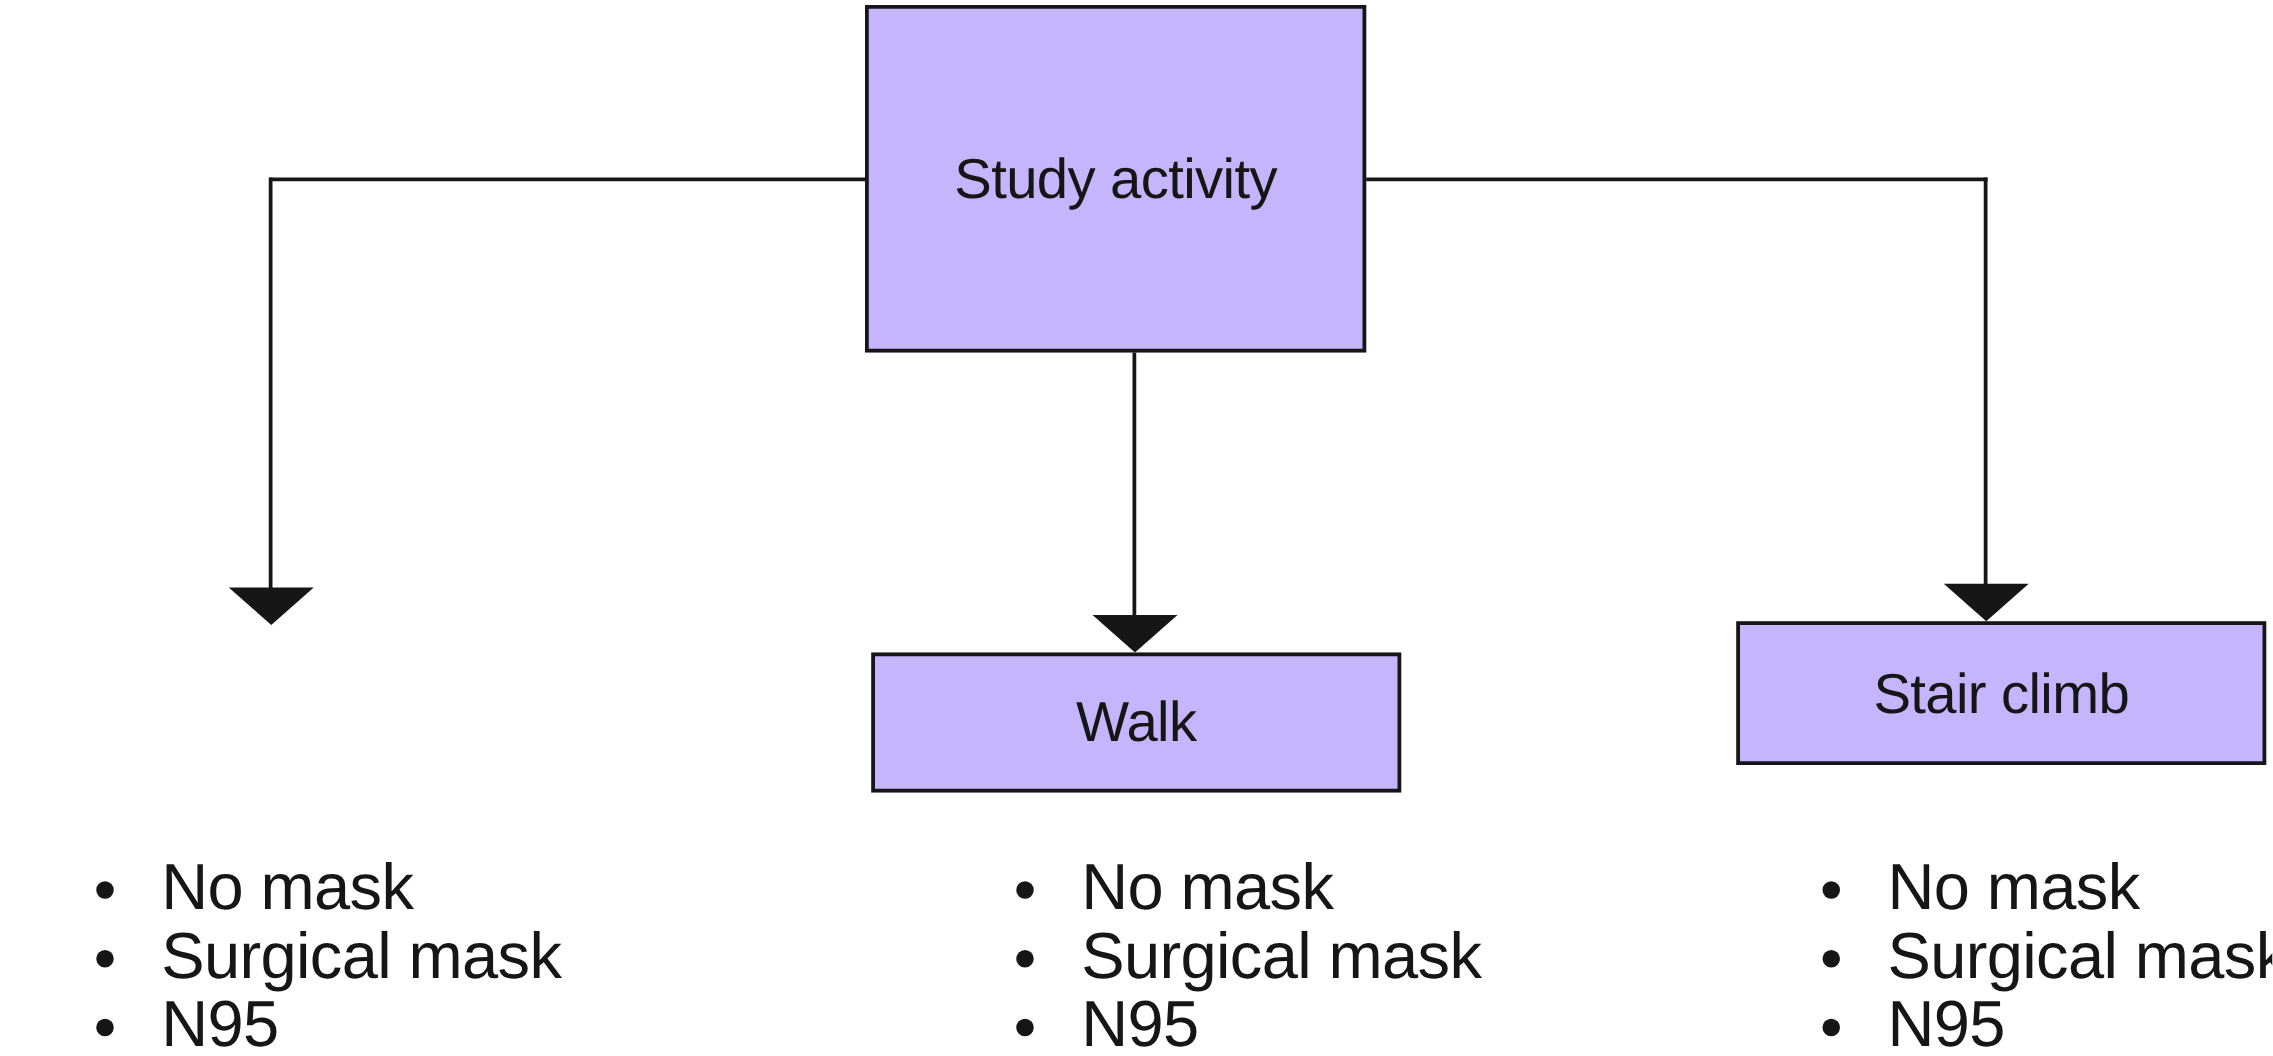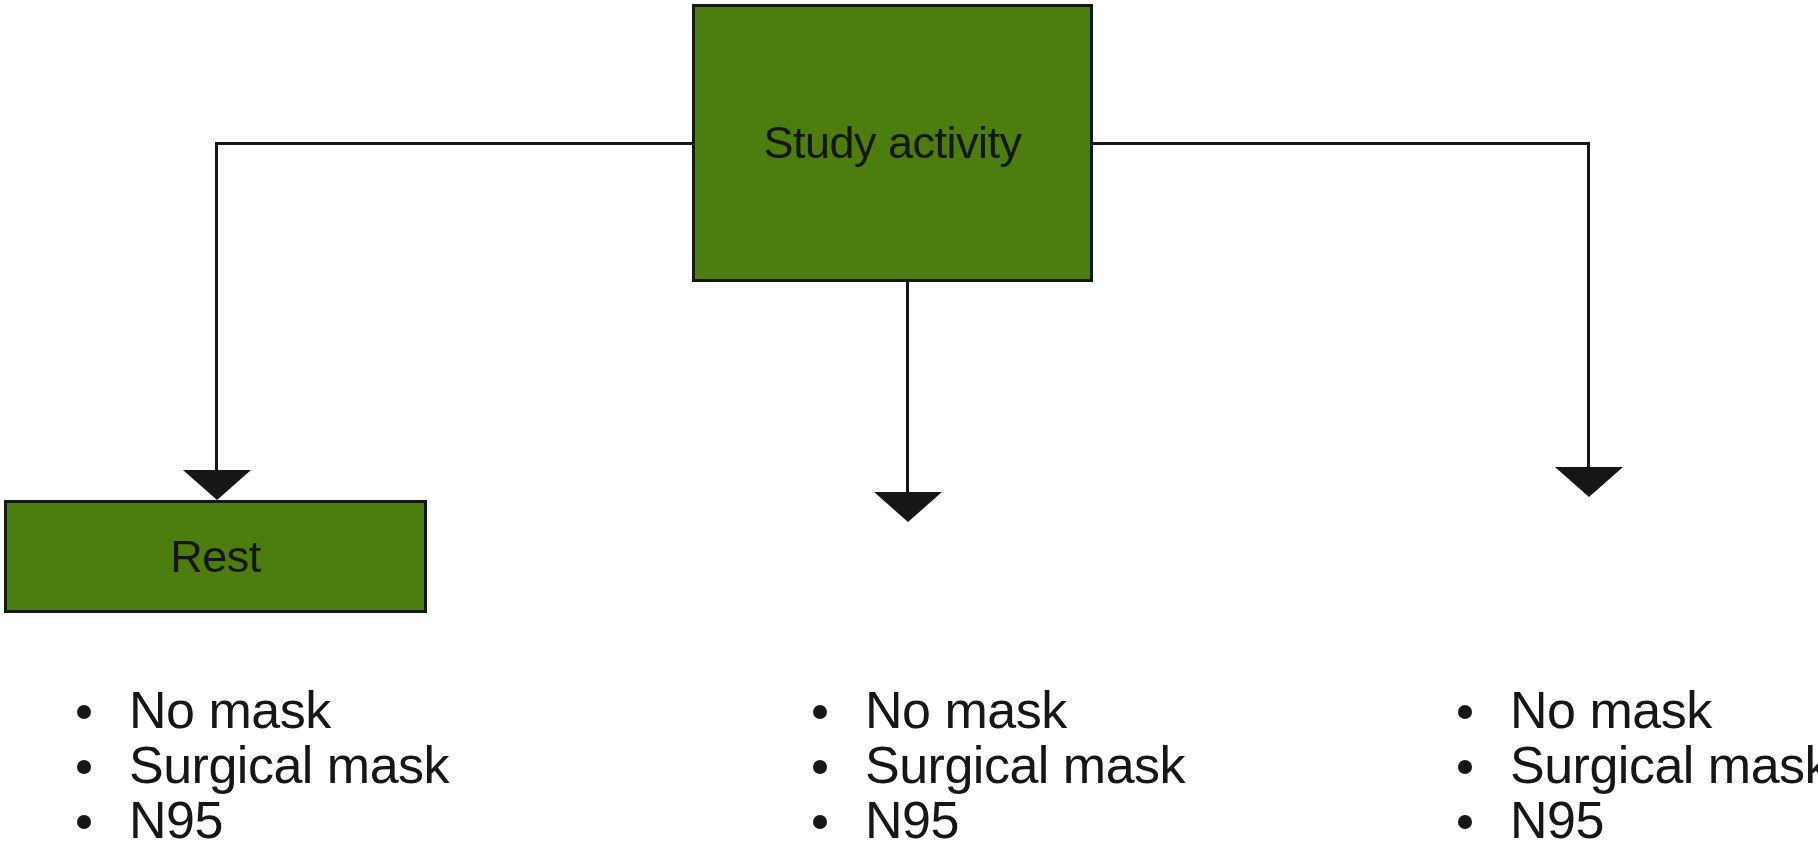--- a/index.html
+++ b/index.html
@@ -13,21 +13,21 @@
     height: 845px;
     background: #ffffff;
     font-family: "Liberation Sans", sans-serif;
     color: #161616;
     overflow: hidden;
   }
   .box {
     position: absolute;
     box-sizing: border-box;
     border: 3px solid #161616;
-    background: #4d7c0f;
+    background: #c4b5fd;
     display: flex;
     align-items: center;
     justify-content: center;
     font-size: 45px;
     letter-spacing: -0.5px;
     color: #161616;
   }
   .box-root   { left: 692px;  top: 4px;   width: 401px; height: 278px; }
   .box-rest   { left: 4px;    top: 500px; width: 423px; height: 113px; }
   .box-walk   { left: 697px;  top: 522px; width: 424px; height: 112px; }
@@ -94,22 +94,25 @@
   <div class="line hline-left"></div>
   <div class="line hline-right"></div>
   <div class="line vline-left"></div>
   <div class="line vline-middle"></div>
   <div class="line vline-right"></div>
 
   <div class="arrow-down arrow-left"></div>
   <div class="arrow-down arrow-middle"></div>
   <div class="arrow-down arrow-right"></div>
 
-  <div class="box box-rest">
-    <span>Rest</span>
+  <div class="box box-walk">
+    <span>Walk</span>
+  </div>
+  <div class="box box-stair">
+    <span>Stair climb</span>
   </div>
 
   <div class="option-list list-left">
     <div class="option-item">
       <span class="bullet"></span>
       <span>No mask</span>
     </div>
     <div class="option-item">
       <span class="bullet"></span>
       <span>Surgical mask</span>

